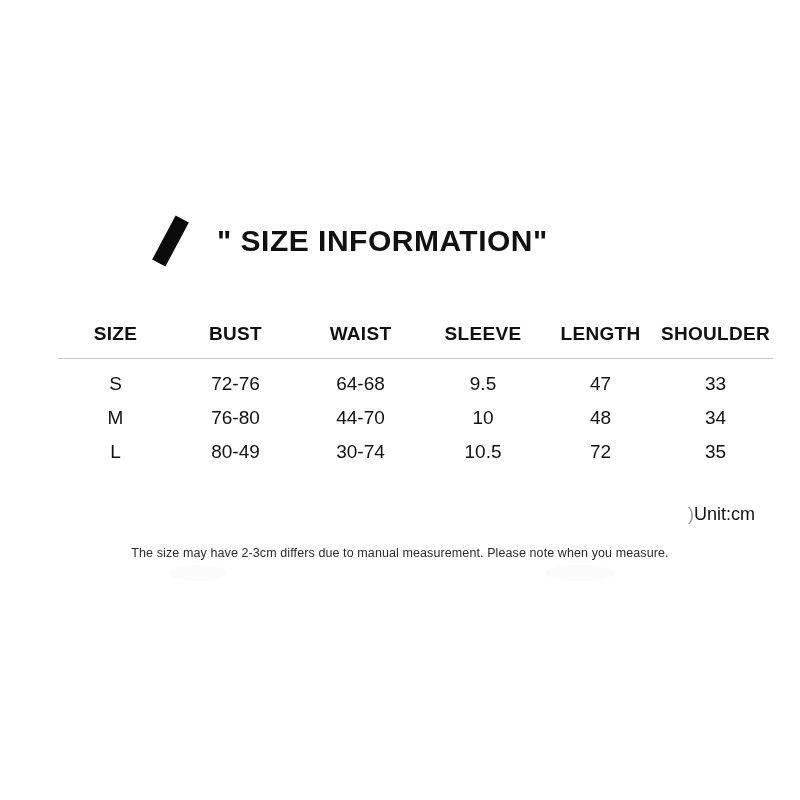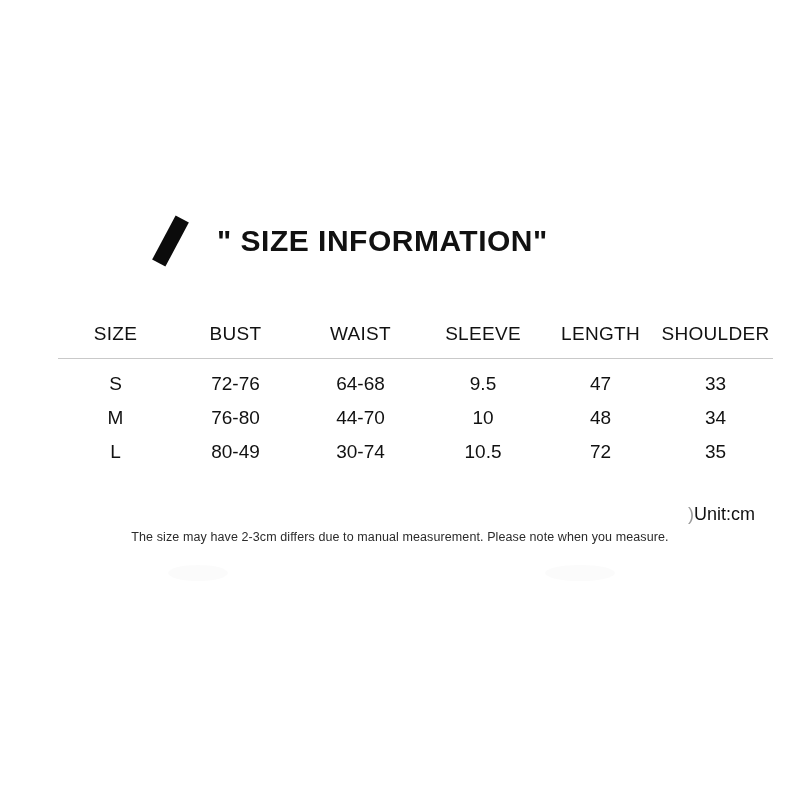--- a/index.html
+++ b/index.html
@@ -65,21 +65,21 @@
     border-collapse: collapse;
   }
   .size-table th,
   .size-table td {
     text-align: center;
     font-size: 19px;
     color: #111111;
     padding: 0;
   }
   .size-table thead th {
-    font-weight: normal;
+    font-weight: bold;
     height: 48px;
     vertical-align: middle;
     letter-spacing: 0.3px;
   }
   .size-table thead tr {
     border-bottom: 1px solid #c9c9c9;
   }
   .size-table tbody td {
     height: 34px;
     vertical-align: middle;
@@ -103,21 +103,21 @@
     color: #111111;
     white-space: nowrap;
   }
   .unit-note .paren {
     color: #9b9b9b;
   }
 
   .disclaimer {
     position: absolute;
     left: 0;
-    top: 530px;
+    top: 546px;
     width: 800px;
     text-align: center;
     font-size: 12.5px;
     color: #2b2b2b;
     letter-spacing: 0.1px;
   }
 
   
   .smudge {
     position: absolute;

